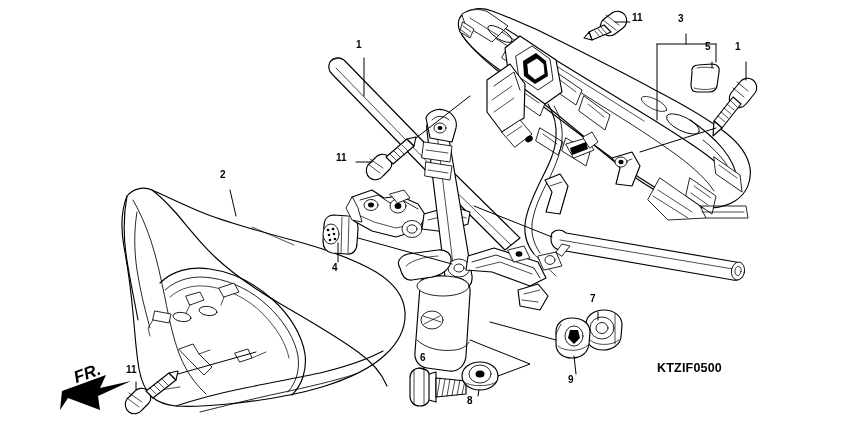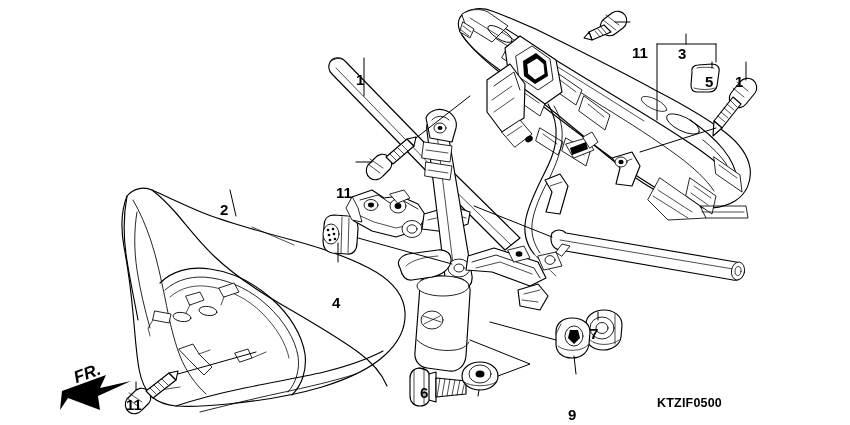--- a/index.html
+++ b/index.html
@@ -66,27 +66,26 @@
   }
   .leader {
     fill: none;
     stroke: #000000;
     stroke-width: 1.0;
     stroke-linecap: round;
   }
   .callout-text {
     position: absolute;
     font-family: "Liberation Sans", sans-serif;
-    font-size: 15px;
+    font-size: 10px;
     font-weight: 700;
     color: #000000;
     line-height: 1;
     white-space: nowrap;
     user-select: none;
-    margin-top: 32px;
   }
   .code-text {
     position: absolute;
     font-family: "Liberation Sans", sans-serif;
     font-size: 12.5px;
     font-weight: 700;
     letter-spacing: 0.2px;
     color: #000000;
     white-space: nowrap;
     user-select: none;
@@ -499,15 +498,15 @@
   <div class="callout-text" style="left:590px; top:294px;">7</div>
   <div class="callout-text" style="left:467px; top:396px;">8</div>
   <div class="callout-text" style="left:568px; top:375px;">9</div>
   <div class="callout-text" style="left:735px; top:42px;">1</div>
   <div class="callout-text" style="left:632px; top:13px;">11</div>
   <div class="callout-text" style="left:336px; top:153px;">11</div>
   <div class="callout-text" style="left:126px; top:365px;">11</div>
 
   <div class="fr-text" style="left:78px; top:368px;">FR.</div>
 
-  <div class="code-text" style="left:657px; top:396px;">KTZIF0500</div>
+  <div class="code-text" style="left:657px; top:361px;">KTZIF0500</div>
 
 </div>
 
 </body></html>

